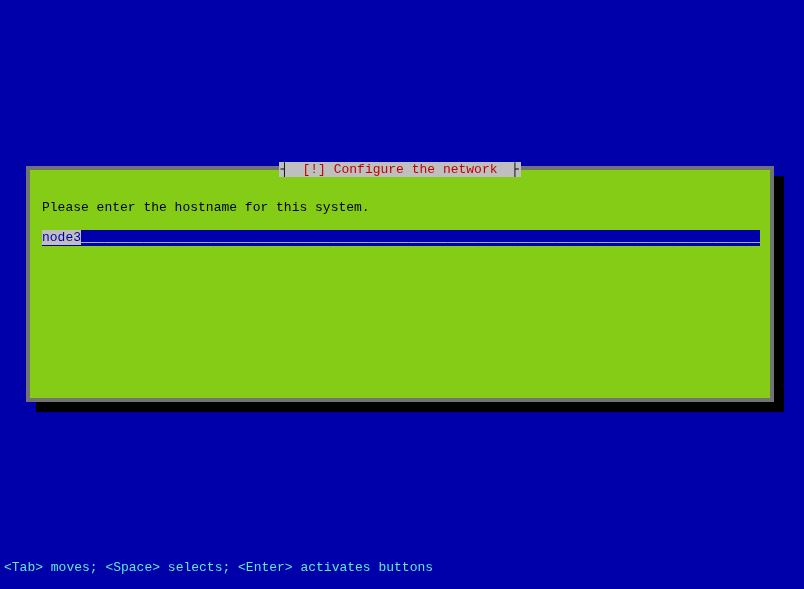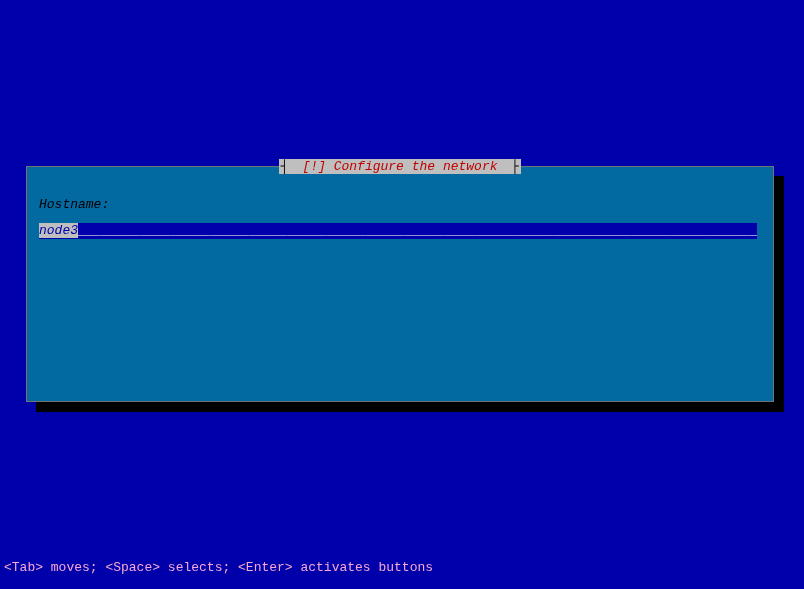--- a/index.html
+++ b/index.html
@@ -20,23 +20,22 @@
     width: 748px;
     height: 236px;
     background: #000;
   }
   .dialog {
     position: absolute;
     left: 26px;
     top: 166px;
     width: 748px;
     height: 236px;
-    background: #0369a1;
-    border: 1px solid #737373;
-    font-style: italic;
+    background: #84cc16;
+    border: 4px solid #737373;
   }
   .title-row {
     position: absolute;
     top: -8px;
     left: 0;
     width: 100%;
     text-align: center;
     font-weight: normal;
   }
   .title-row .dash {
@@ -77,31 +76,31 @@
   .buttons {
     display: flex;
     justify-content: space-between;
     padding: 0 34px 0 34px;
     color: #000;
   }
   .help-bar {
     position: absolute;
     left: 4px;
     bottom: 14px;
-    color: #f9a8d4;
+    color: #5eead4;
   }
 </style>
 </head>
 <body>
 
 <div class="dialog-shadow"></div>
 
 <div class="dialog">
   <div class="title-row">
     <span class="dash">┤ </span><span class="title-text">[!] Configure the network</span><span class="dash"> ├</span>
   </div>
   <div class="content">
-    <div class="label">Hostname:</div>
+    <div class="para">Please enter the hostname for this system.</div>
     <div class="input-field"><span class="input-text">node3</span><span class="underscore-fill">___________________________________________________________________________________________________________________________________</span></div>
   </div>
 </div>
 
 <div class="help-bar">&lt;Tab&gt; moves; &lt;Space&gt; selects; &lt;Enter&gt; activates buttons</div>
 
 </body></html>

